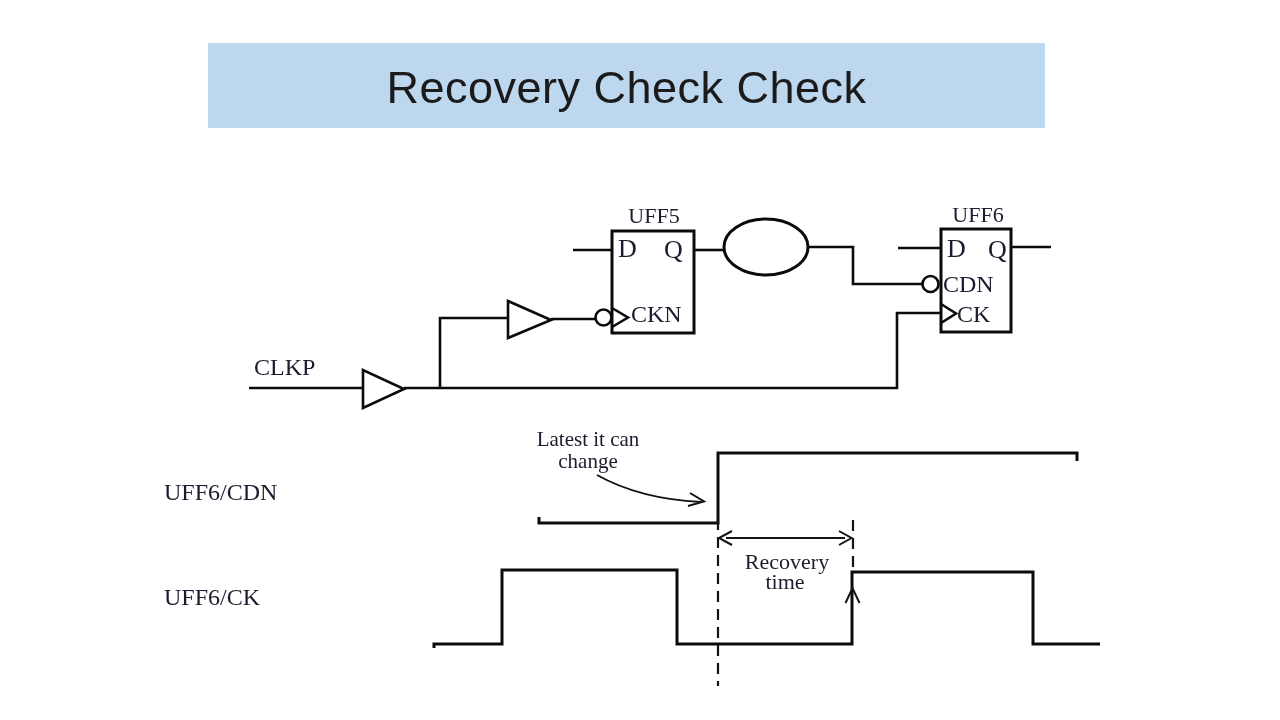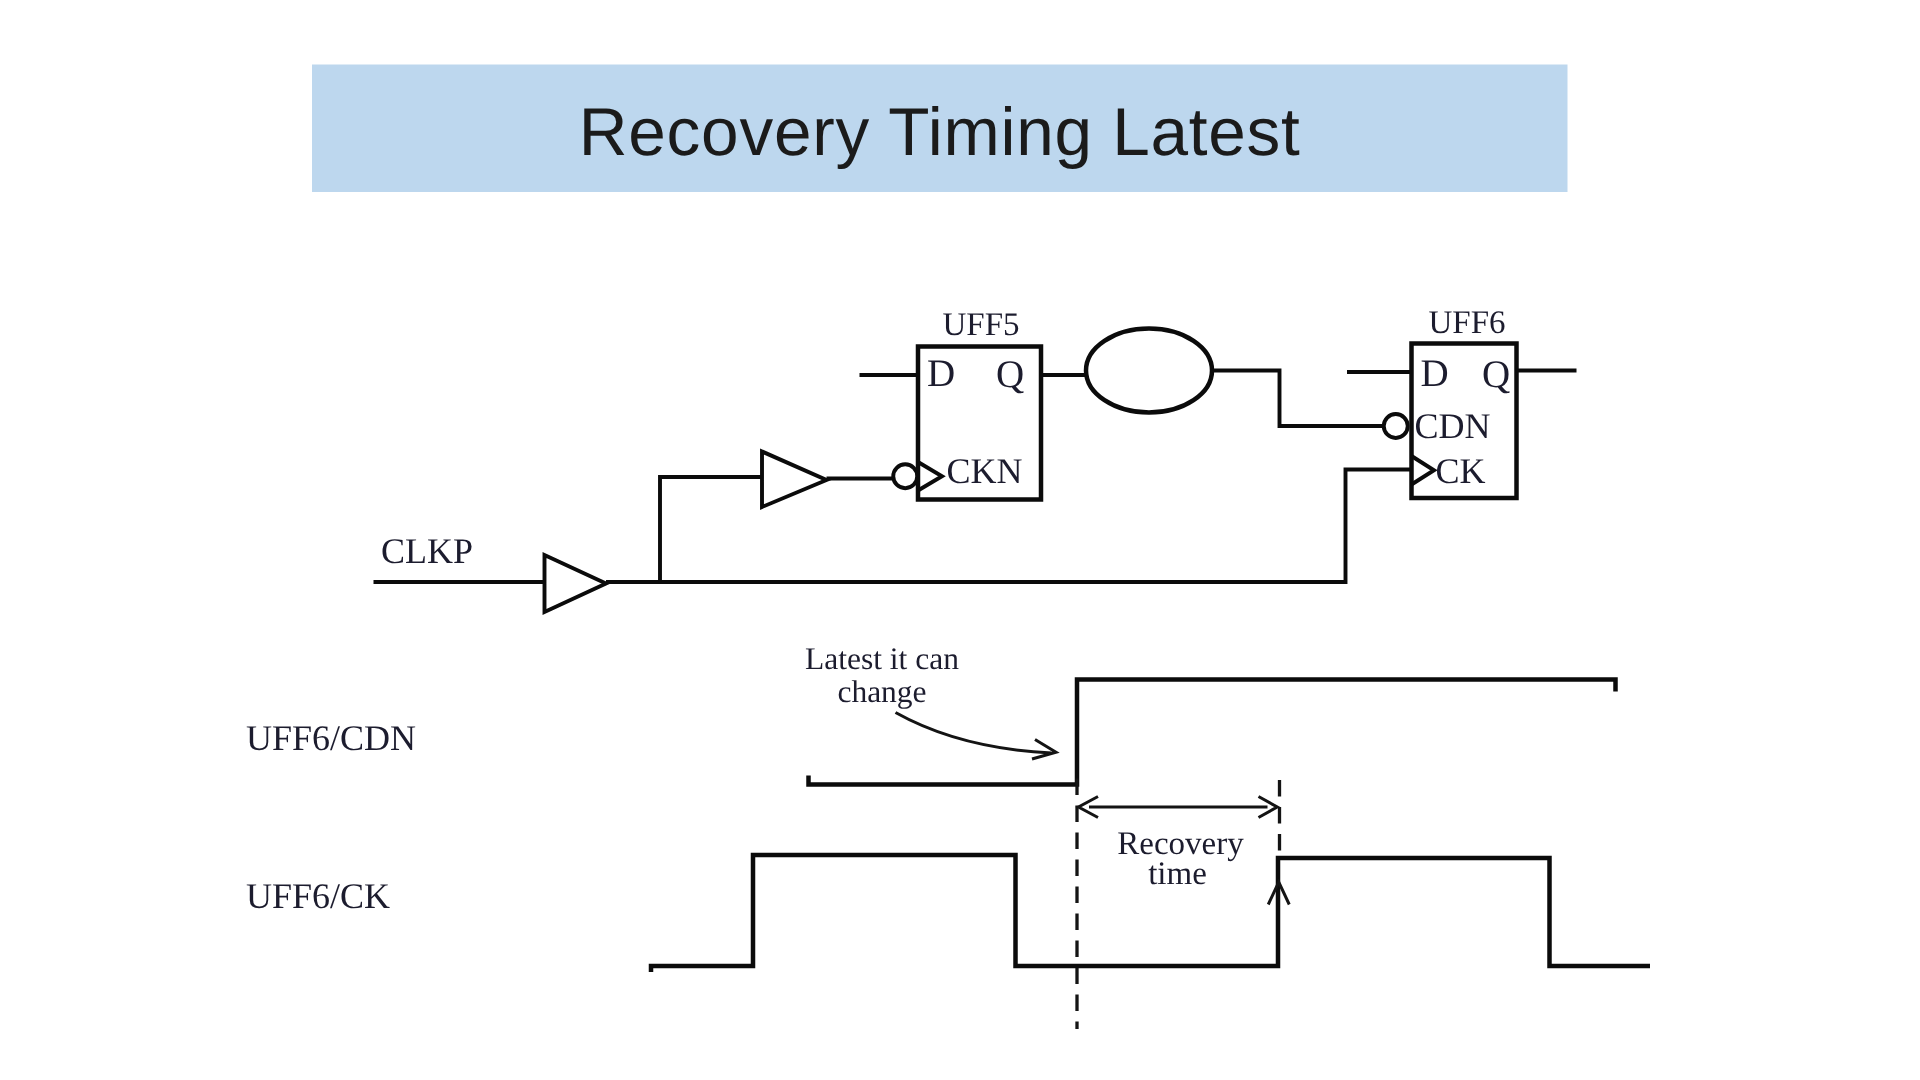--- a/index.html
+++ b/index.html
@@ -23,21 +23,21 @@
   .sz22{font-size:22px;}
   .sz21{font-size:21px;}
   .mid{text-anchor:middle;}
 </style>
 </head>
 <body>
 
 <div class="slide">
 
   <div class="title-box">
-    <span class="title-text">Recovery Timing Latest</span>
+    <span class="title-text">Recovery Check Check</span>
   </div>
 
   <svg width="1280" height="720" viewBox="0 0 1280 720">
 
     <g>
 
       <path class="wire" d="M249,388 H363"></path>
       <polygon class="shape" points="363,370 363,408 404,389"></polygon>
       <path class="wire" d="M404,388 H897 V313 H941"></path>
       <path class="wire" d="M440,388 V318 H508"></path>

